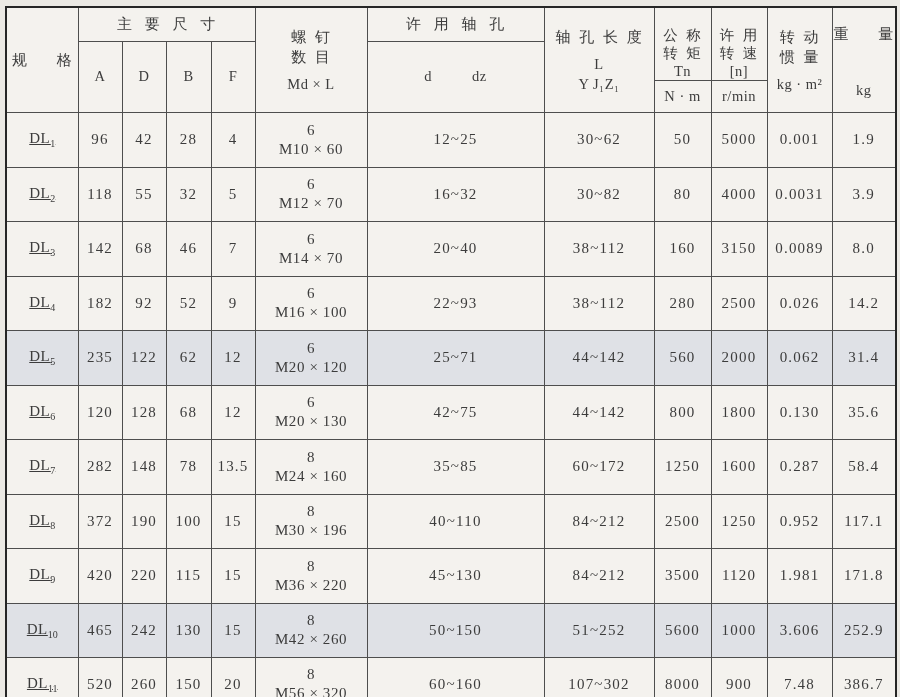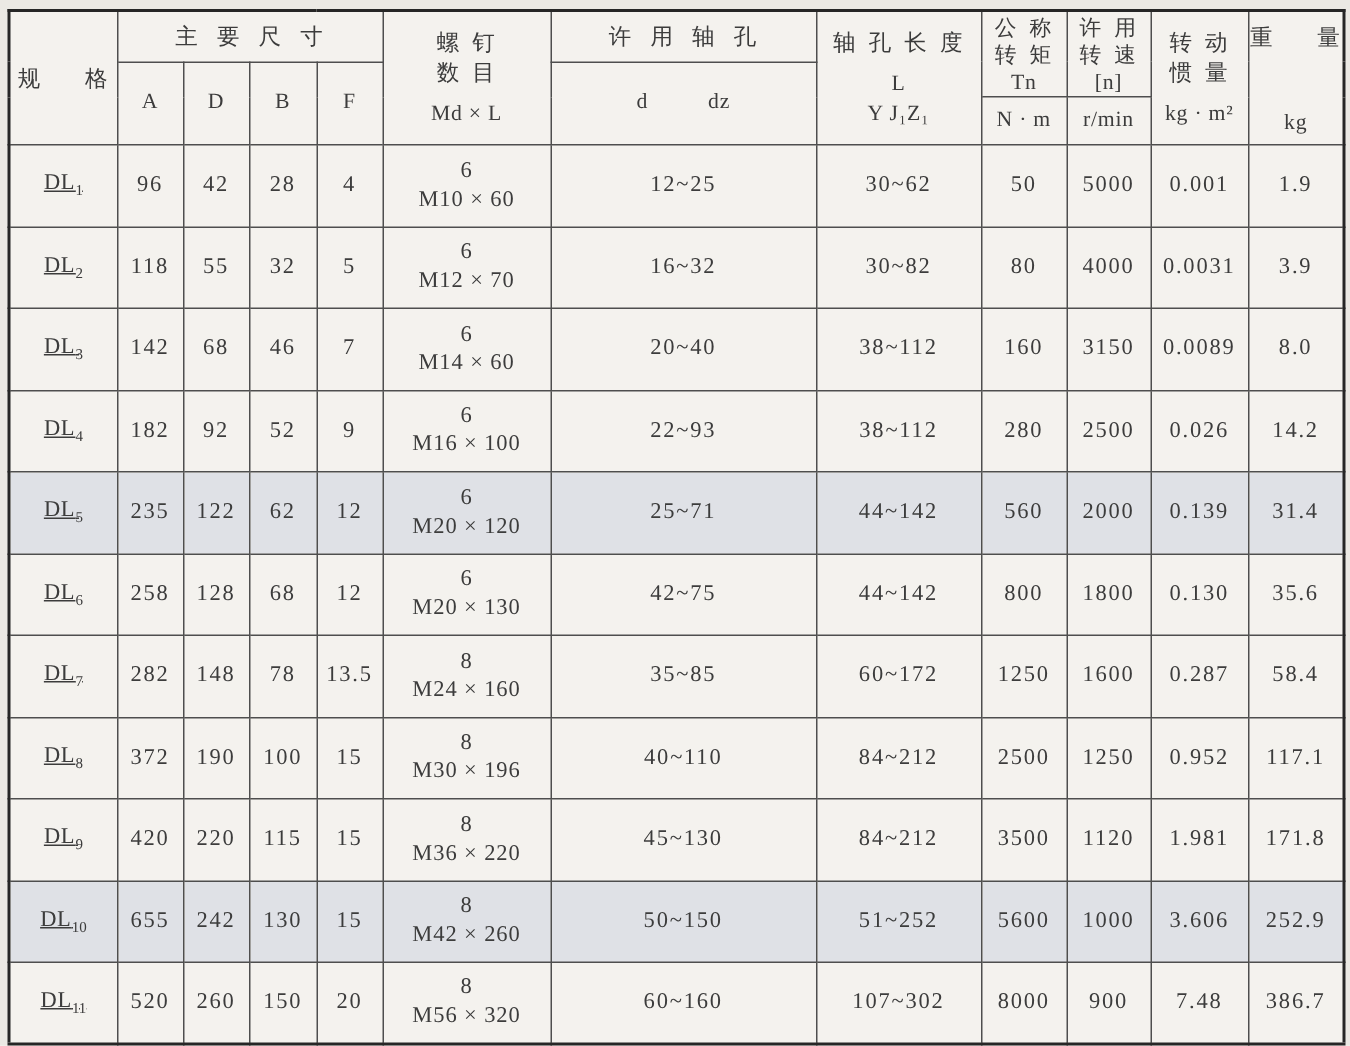--- a/index.html
+++ b/index.html
@@ -41,21 +41,21 @@
   .sp-mid { word-spacing: 7px; }
   .sp-sm { word-spacing: 3px; }
   .lh { line-height: 20px; }
   .lh-tight { line-height: 18px; font-size: 14.5px; }
   .unit { font-size: 14.5px; letter-spacing: 0.5px; }
   .num { font-size: 15px; letter-spacing: 1.2px; }
   .spec-cell { font-size: 15px; letter-spacing: 0.5px; text-decoration: underline; }
   .spec-cell sub { font-size: 10px; letter-spacing: 0; }
   .screw-cell div { line-height: 19px; font-size: 15px; letter-spacing: 0.6px; }
   .ddz-wrap { display: flex; justify-content: center; gap: 40px; }
-  .stack-pad-top { padding-top: 2px; font-family: Liberation Serif, serif; }
+  .stack-pad-top { padding-top: 18px; font-family: Liberation Serif, serif; }
   .gap-above { margin-top: 7px; }
   .weight-head .l1 { margin-top: 4px; }
   .weight-head .unit { margin-top: 36px; }
   .inertia-head .unit { margin-top: 7px; }
 </style>
 </head>
 <body>
 
 <div class="page-wrap">
   <table class="spec-table">
@@ -161,21 +161,21 @@
     <td class="num">3.9</td>
   </tr>
         <tr>
     <td class="spec-cell"><span>DL</span><sub>3</sub></td>
     <td class="num">142</td>
     <td class="num">68</td>
     <td class="num">46</td>
     <td class="num">7</td>
     <td class="screw-cell">
       <div>6</div>
-      <div>M14 × 60</div>
+      <div>M14 × 70</div>
     </td>
     <td class="num">20~40</td>
     <td class="num">38~112</td>
     <td class="num">160</td>
     <td class="num">3150</td>
     <td class="num">0.0089</td>
     <td class="num">8.0</td>
   </tr>
         <tr>
     <td class="spec-cell"><span>DL</span><sub>4</sub></td>
@@ -201,26 +201,26 @@
     <td class="num">62</td>
     <td class="num">12</td>
     <td class="screw-cell">
       <div>6</div>
       <div>M20 × 120</div>
     </td>
     <td class="num">25~71</td>
     <td class="num">44~142</td>
     <td class="num">560</td>
     <td class="num">2000</td>
-    <td class="num">0.139</td>
+    <td class="num">0.062</td>
     <td class="num">31.4</td>
   </tr>
         <tr>
     <td class="spec-cell"><span>DL</span><sub>6</sub></td>
-    <td class="num">258</td>
+    <td class="num">120</td>
     <td class="num">128</td>
     <td class="num">68</td>
     <td class="num">12</td>
     <td class="screw-cell">
       <div>6</div>
       <div>M20 × 130</div>
     </td>
     <td class="num">42~75</td>
     <td class="num">44~142</td>
     <td class="num">800</td>
@@ -274,21 +274,21 @@
     </td>
     <td class="num">45~130</td>
     <td class="num">84~212</td>
     <td class="num">3500</td>
     <td class="num">1120</td>
     <td class="num">1.981</td>
     <td class="num">171.8</td>
   </tr>
         <tr class="shaded">
     <td class="spec-cell"><span>DL</span><sub>10</sub></td>
-    <td class="num">655</td>
+    <td class="num">465</td>
     <td class="num">242</td>
     <td class="num">130</td>
     <td class="num">15</td>
     <td class="screw-cell">
       <div>8</div>
       <div>M42 × 260</div>
     </td>
     <td class="num">50~150</td>
     <td class="num">51~252</td>
     <td class="num">5600</td>

